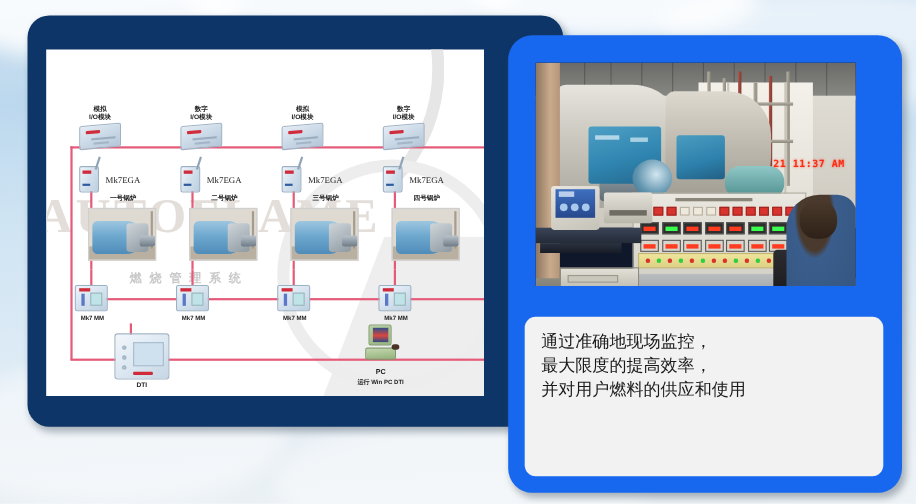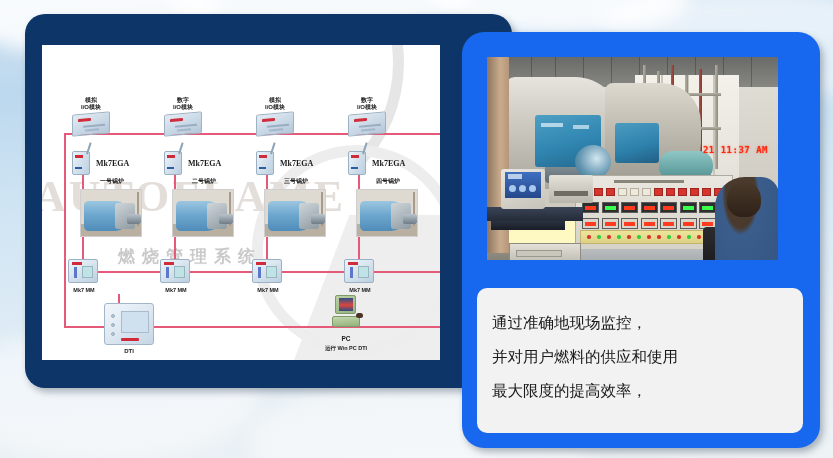--- a/index.html
+++ b/index.html
@@ -55,21 +55,21 @@
     position: absolute;
     color: #ddd9d6;
     font-weight: bold;
     letter-spacing: 3px;
     white-space: nowrap;
     font-family: "Liberation Serif", serif;
   }
   .wm-cn {
     position: absolute;
     color: #c9c9c9;
-    font-size: 17px;
+    font-size: 11px;
     letter-spacing: 7px;
     font-weight: bold;
     white-space: nowrap;
   }
 
   
   .wire {
     position: absolute;
     background: #e45a78;
   }
@@ -77,21 +77,21 @@
   .wire.v { width: 1.5px; }
 
   
   .lbl {
     position: absolute;
     color: #1b1b1b;
     white-space: nowrap;
     line-height: 1.15;
   }
   .lbl-cn  { font-size: 6px; text-align: center; font-weight: bold; }
-  .lbl-en  { font-size: 8px; font-family: "Liberation Serif", serif; font-weight: bold; }
+  .lbl-en  { font-size: 8px; font-family: "Liberation Serif", serif; font-weight: normal; }
   .lbl-sm  { font-size: 5.5px; font-weight: bold; text-align: center; }
 
   
   .io-mod {
     position: absolute;
     width: 38px; height: 22px;
     background: linear-gradient(160deg,#e4ecf4 0%, #c9d8e6 55%, #b4c6d8 100%);
     border: 1px solid #9fb2c4;
     border-radius: 2px;
     transform: skewY(-5deg);
@@ -215,36 +215,35 @@
     width: 358px; height: 416px;
     background: #1767ef;
     border-radius: 22px;
     box-shadow: 3px 4px 7px rgba(80,95,110,0.45);
   }
   #photo-frame {
     position: absolute;
     left: 25px; top: 25px;
     width: 291px; height: 203px;
     overflow: hidden;
-    background: #fef9c3;
+    background: #0f172a;
   }
   #caption-card {
     position: absolute;
     left: 15px; top: 256px;
     width: 326px; height: 145px;
     background: #f2f2f2;
     border-radius: 10px;
   }
   #caption-card .line {
     color: #1a1a1a;
     font-size: 15.5px;
     line-height: 1.42;
     white-space: nowrap;
-    font-family: Liberation Serif, serif;
-    margin-top: 12px;
+    font-family: Liberation Mono, monospace;
   }
   #caption-text { padding: 12px 0 0 15px; }
 
   
   .ph { position: absolute; }
   #ph-ceiling {
     left:0; top:0; width:100%; height:34px;
     background: linear-gradient(180deg,#6a6a68,#8b8b86);
   }
   .ceil-grid {
@@ -745,17 +744,17 @@
     <div class="ph" id="ph-person">
       <span class="head"></span>
     </div>
 
     <div class="ph" id="ph-stamp">21  11:37 AM</div>
   </div>
 
   <div id="caption-card">
     <div id="caption-text">
       <div class="line">通过准确地现场监控，</div>
+      <div class="line">最大限度的提高效率，</div>
       <div class="line">并对用户燃料的供应和使用</div>
-      <div class="line">最大限度的提高效率，</div>
     </div>
   </div>
 </div>
 
 </body></html>

